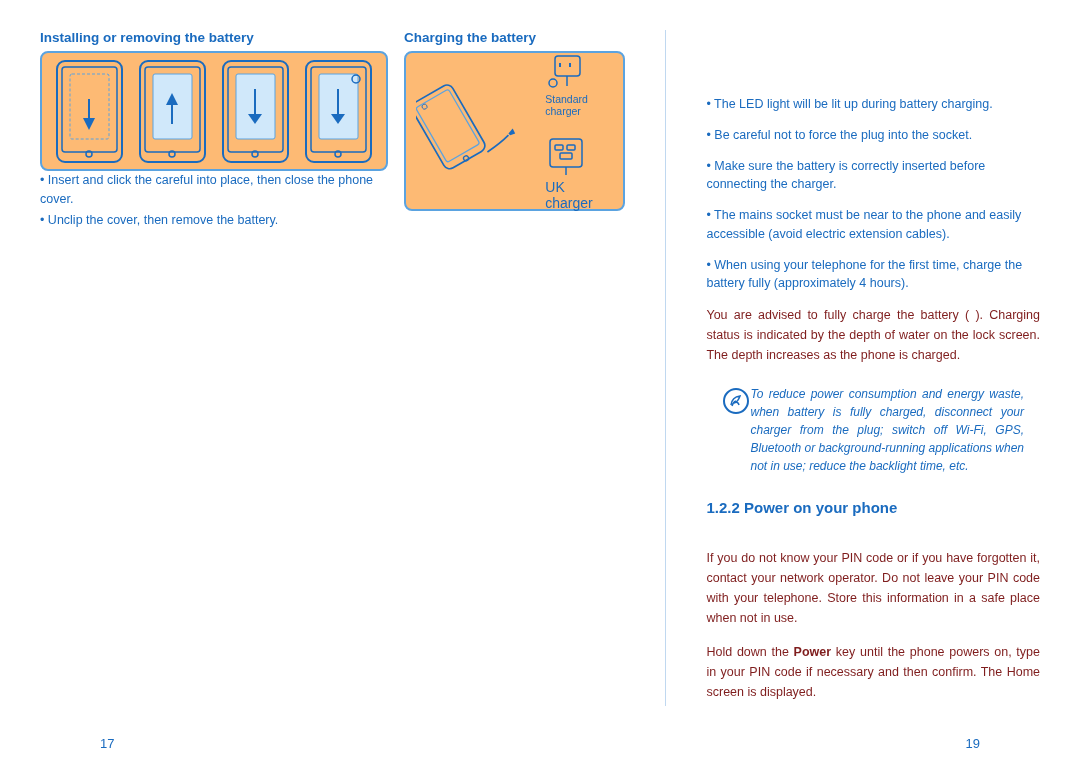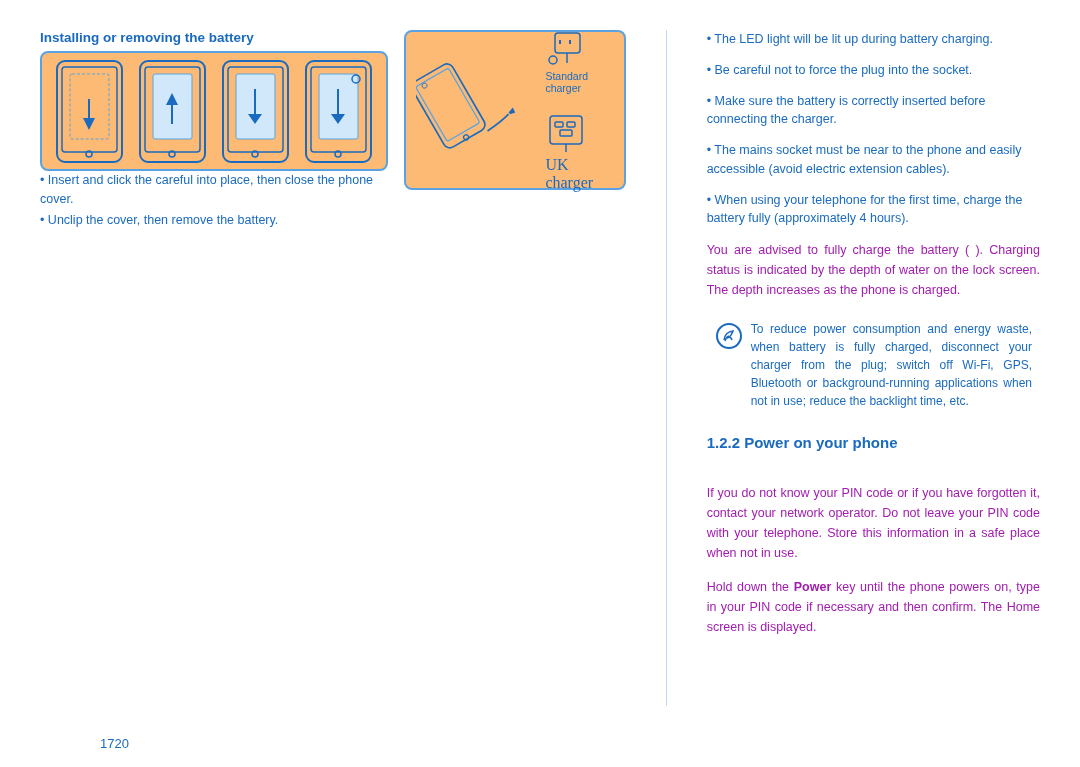--- a/index.html
+++ b/index.html
@@ -24,20 +24,21 @@
       flex: 1;
       display: flex;
       flex-direction: row;
       gap: 16px;
     }
     .right-column {
       flex: 1;
       display: flex;
       flex-direction: column;
       gap: 10px;
+      justify-content: flex-end;
     }
     .section-title {
       font-weight: bold;
       font-size: 13.5px;
       color: #1a6bbf;
       margin-bottom: 6px;
     }
     .image-box {
       border: 2px solid #5ba3e0;
       border-radius: 8px;
@@ -56,51 +57,52 @@
       position: relative;
     }
     .bullet-text {
       font-size: 12.5px;
       color: #1a6bbf;
       line-height: 1.5;
       margin-bottom: 2px;
     }
     .body-text {
       font-size: 12.5px;
-      color: #a21caf;
+      color: #7f1d1d;
       line-height: 1.6;
       text-align: justify;
       margin-bottom: 4px;
     }
     .section-header {
       font-size: 15px;
       font-weight: bold;
       color: #1a6bbf;
       margin: 8px 0 22px 0;
     }
     .eco-box {
       display: flex;
-      gap: 8px;
       align-items: flex-start;
-      margin: 6px 8px;
+      margin: 6px 16px;
+      font-style: italic;
     }
     .eco-icon {
       width: 28px;
       height: 28px;
       flex-shrink: 0;
       margin-top: 2px;
     }
     .eco-text {
       font-size: 12px;
       color: #1a6bbf;
       line-height: 1.5;
       text-align: justify;
     }
     .page-footer {
       display: flex;
+      justify-content: space-between;
       padding: 10px 100px 16px 100px;
       font-size: 13px;
       color: #1a6bbf;
     }
     .divider-line {
       width: 1px;
       background: #c0d8f0;
       margin: 0;
     }
     
@@ -183,20 +185,21 @@
             <circle cx="55" cy="20" r="4" fill="none" stroke="#1a6bbf" stroke-width="1.5"></circle>
           </svg>
         </div>
       </div>
 
       <div class="bullet-text">• Insert and click the careful into place, then close the phone cover.</div>
       <div class="bullet-text">• Unclip the cover, then remove the battery.</div>
     </div>
 
     <div>
+      <div class="section-title">Charging the battery</div>
 
       <div class="image-box charger-image">
         <div class="charger-area">
 
           <svg width="130" height="130" viewBox="0 0 130 130">
 
             <g transform="rotate(-30, 50, 65)">
               <rect x="15" y="10" width="55" height="90" rx="8" fill="none" stroke="#1a6bbf" stroke-width="2"></rect>
               <rect x="20" y="16" width="45" height="75" rx="3" fill="none" stroke="#5ba3e0" stroke-width="1.5"></rect>
               <circle cx="42" cy="98" r="3" fill="none" stroke="#1a6bbf" stroke-width="1.5"></circle>
@@ -219,21 +222,21 @@
               <div style="font-size:10.5px; color:#1a6bbf;">Standard charger</div>
             </div>
             <div>
               <svg width="45" height="40" viewBox="0 0 45 40">
                 <rect x="5" y="2" width="32" height="28" rx="3" fill="none" stroke="#1a6bbf" stroke-width="1.5"></rect>
                 <rect x="10" y="8" width="8" height="5" rx="1" fill="none" stroke="#1a6bbf" stroke-width="1.5"></rect>
                 <rect x="22" y="8" width="8" height="5" rx="1" fill="none" stroke="#1a6bbf" stroke-width="1.5"></rect>
                 <rect x="15" y="16" width="12" height="6" rx="1" fill="none" stroke="#1a6bbf" stroke-width="1.5"></rect>
                 <line x1="21" y1="30" x2="21" y2="38" stroke="#1a6bbf" stroke-width="1.5"></line>
               </svg>
-              <div style="font-size:16px; color:#1a6bbf;font-family:Liberation Serif, serif;">UK charger</div>
+              <div style="font-size:14px; color:#1a6bbf;">UK charger</div>
             </div>
           </div>
         </div>
       </div>
 
     </div>
   </div>
 
   <div class="divider-line"></div>
 
@@ -260,14 +263,14 @@
 
     <div class="body-text">If you do not know your PIN code or if you have forgotten it, contact your network operator. Do not leave your PIN code with your telephone. Store this information in a safe place when not in use.</div>
 
     <div class="body-text">Hold down the <strong>Power</strong> key until the phone powers on, type in your PIN code if necessary and then confirm. The Home screen is displayed.</div>
 
   </div>
 </div>
 
 <div class="page-footer">
   <span>17</span>
-  <span>20</span>
+  <span>19</span>
 </div>
 
 </body></html>

